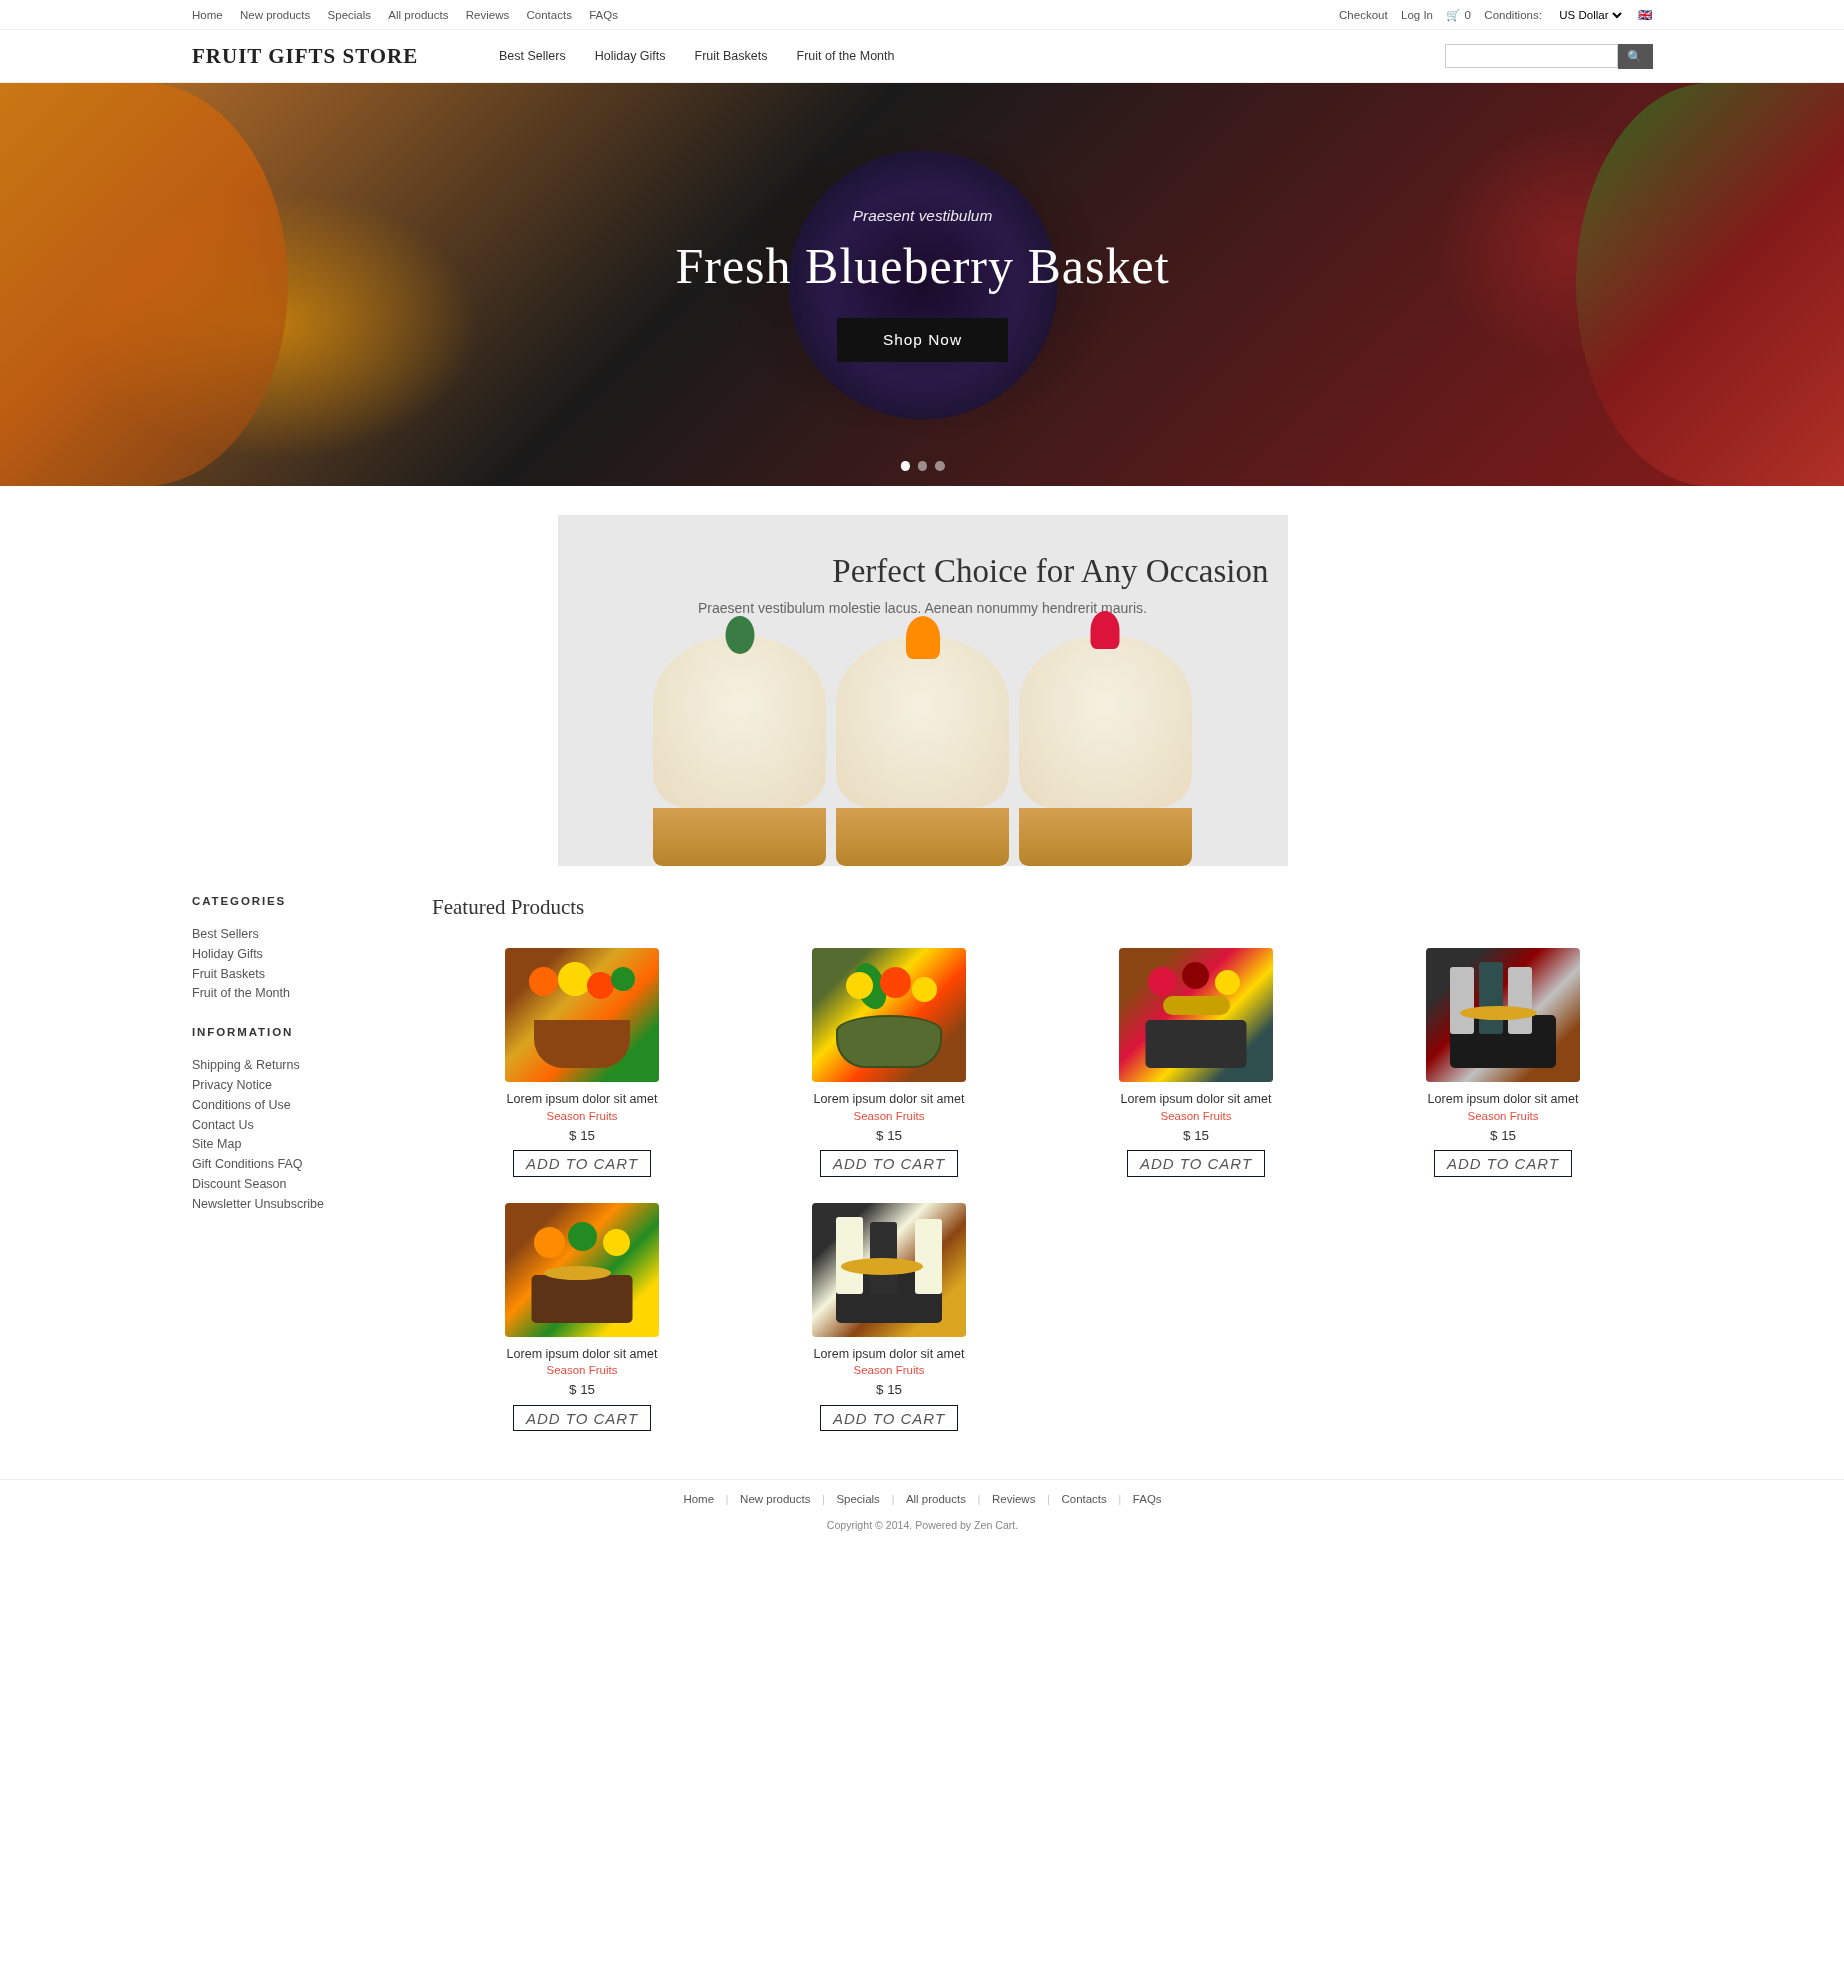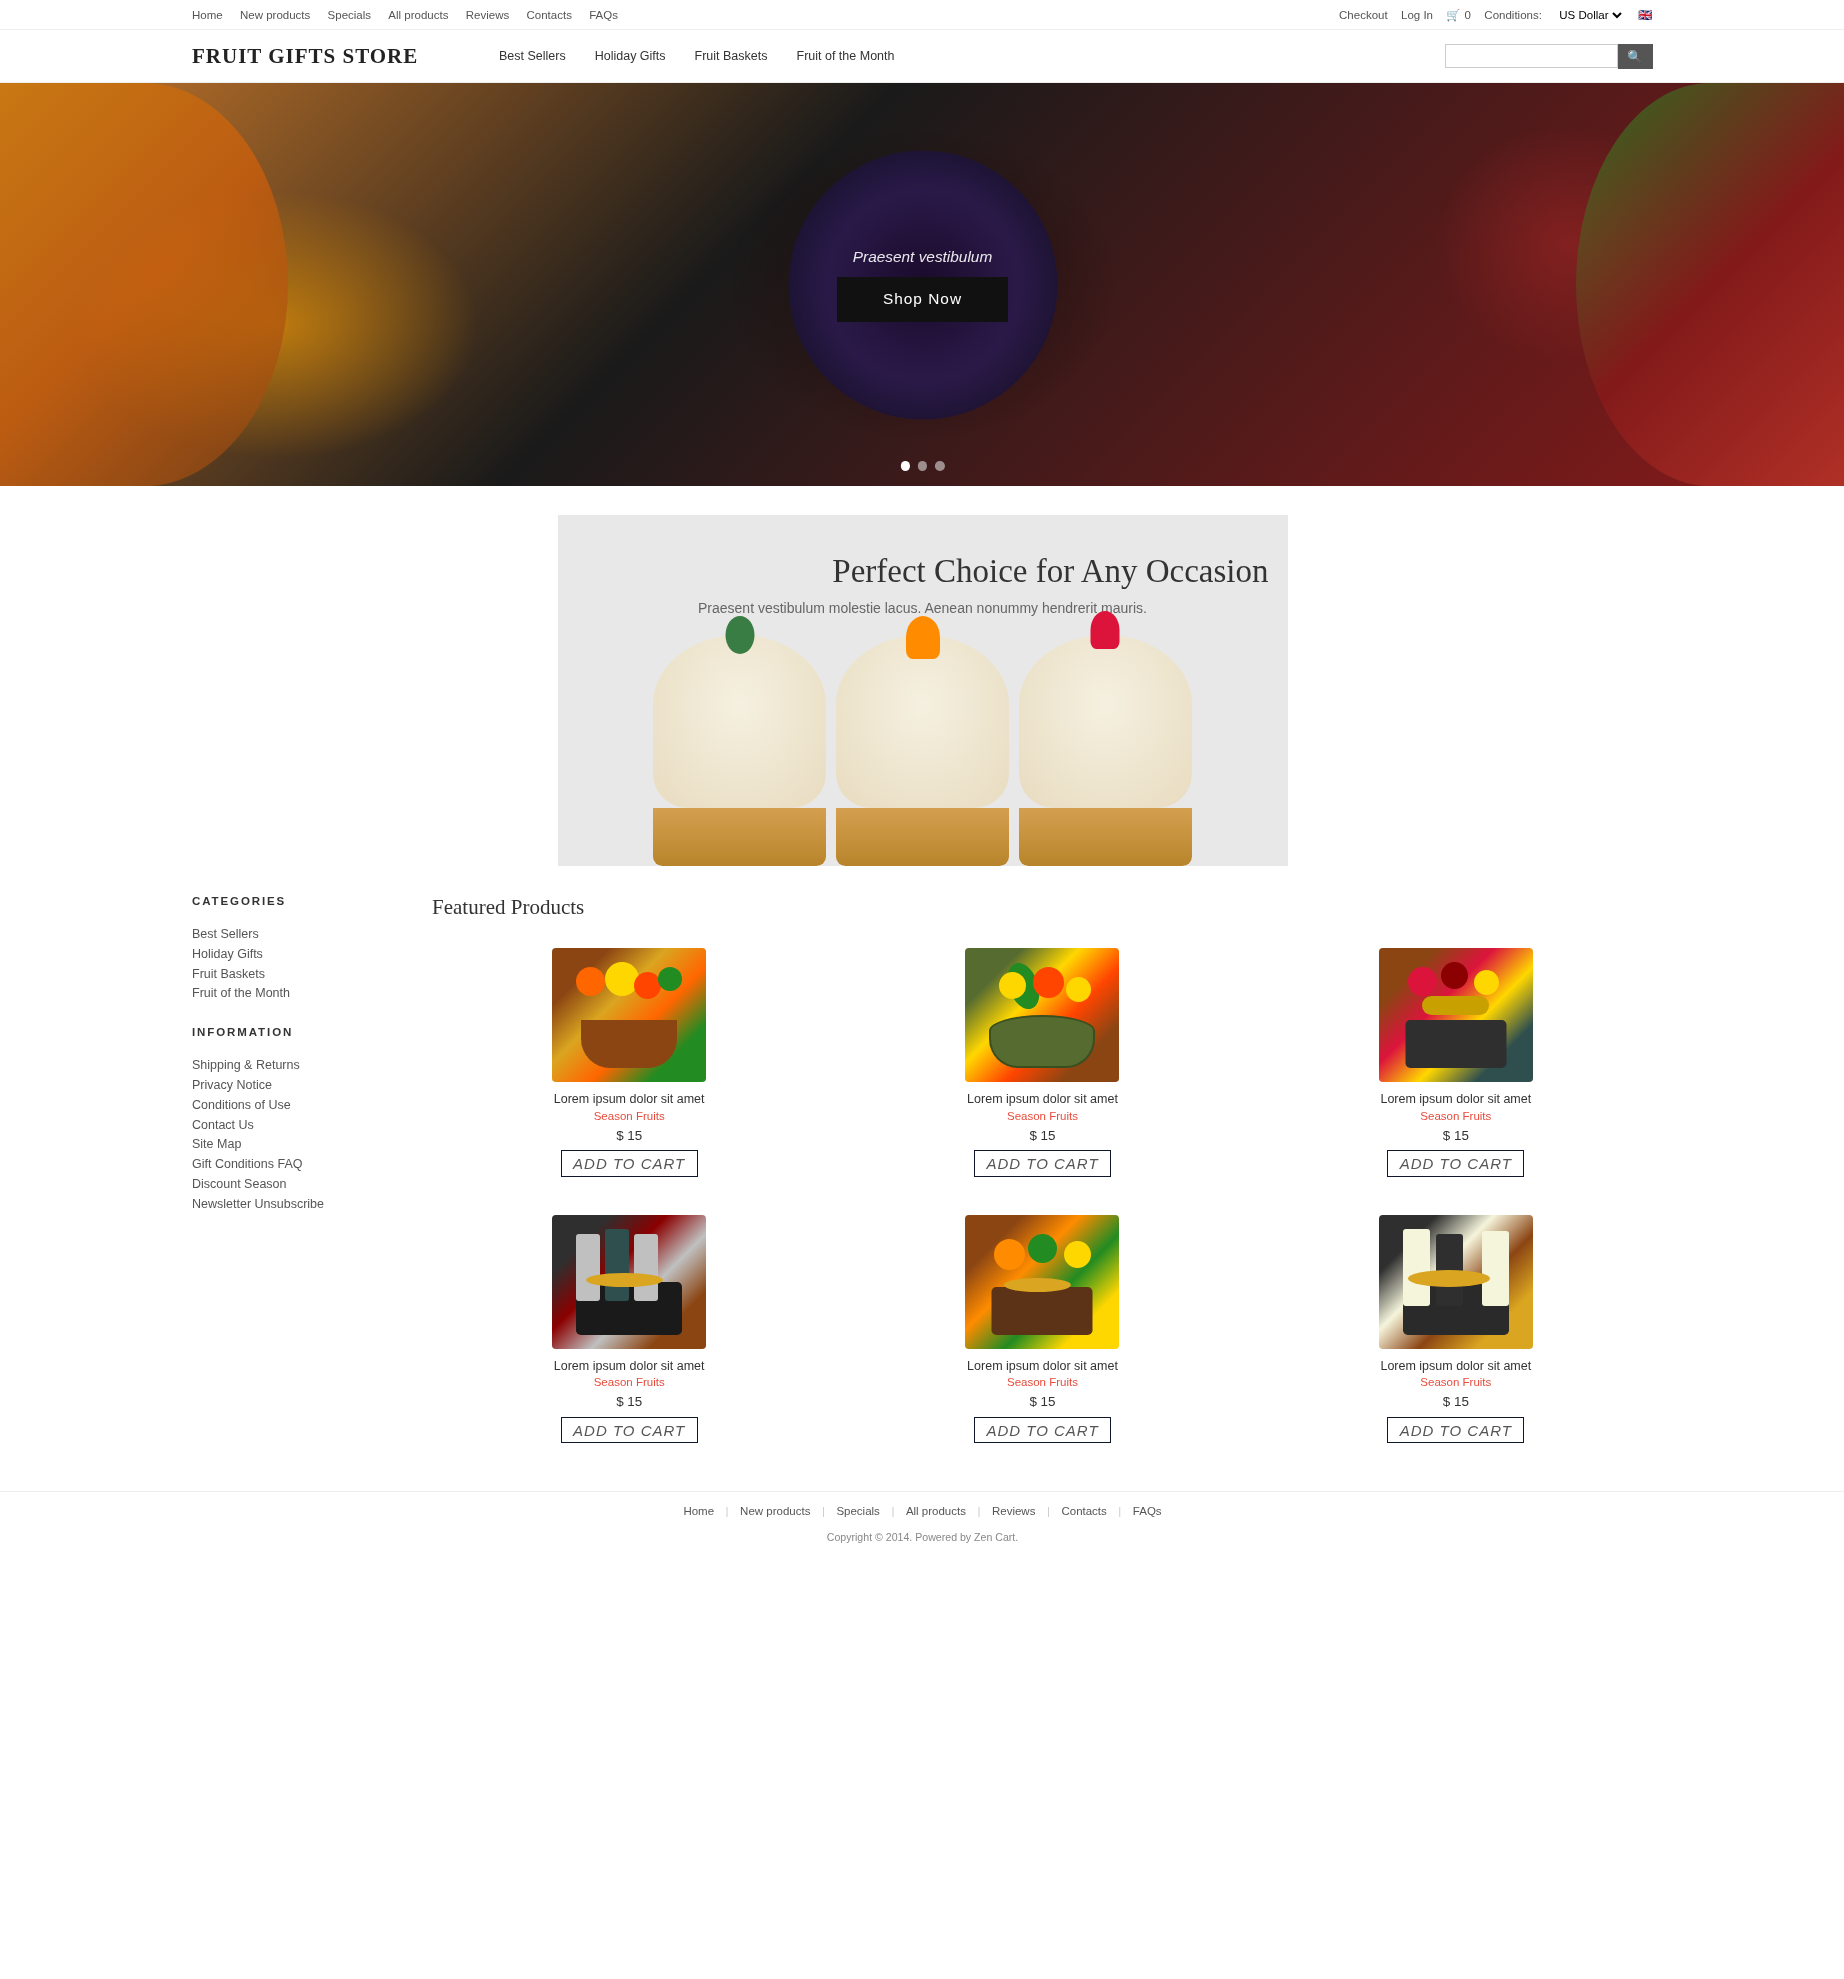--- a/index.html
+++ b/index.html
@@ -187,22 +187,22 @@
     .products-area { flex: 1; }
     .section-title {
       font-size: 21px;
       font-weight: 300;
       color: #333;
       margin-bottom: 19px;
       font-family: Georgia, serif;
     }
     .products-grid {
       display: grid;
-      grid-template-columns: repeat(3, 1fr);
-      gap: 19px;
+      grid-template-columns: repeat(4, 1fr);
+      gap: 7px;
     }
     .product-card {
       text-align: center;
       padding: 9.6px;
     }
     .product-img {
       width: 154px;
       height: 134px;
       margin: 0 auto 9.6px;
       background: #f0f0f0;
@@ -313,20 +313,21 @@
     <div style="position:absolute;inset:0;overflow:hidden;">
 
       <div style="position:absolute;left:0;top:0;width:288px;height:100%;background:linear-gradient(135deg,#c8780a,#d4600a,#8B4513);opacity:0.7;border-radius:0 50% 50% 0;"></div>
 
       <div style="position:absolute;left:50%;top:50%;transform:translate(-50%,-50%);width:269px;height:269px;background:radial-gradient(circle,#1a0a2e,#2a1a4e,#0a0a1a);border-radius:50%;opacity:0.9;"></div>
 
       <div style="position:absolute;right:0;top:0;width:269px;height:100%;background:linear-gradient(135deg,#228B22,#8b1a1a,#c0392b);opacity:0.7;border-radius:50% 0 0 50%;"></div>
     </div>
     <div class="hero-content">
       <div class="hero-subtitle">Praesent vestibulum</div>
+      <div class="hero-title">Fresh Blueberry Basket</div>
       <button class="hero-btn">Shop Now</button>
     </div>
   </div>
   <div class="hero-dots">
     <div class="dot active"></div>
     <div class="dot"></div>
     <div class="dot"></div>
   </div>
 </div>
 

